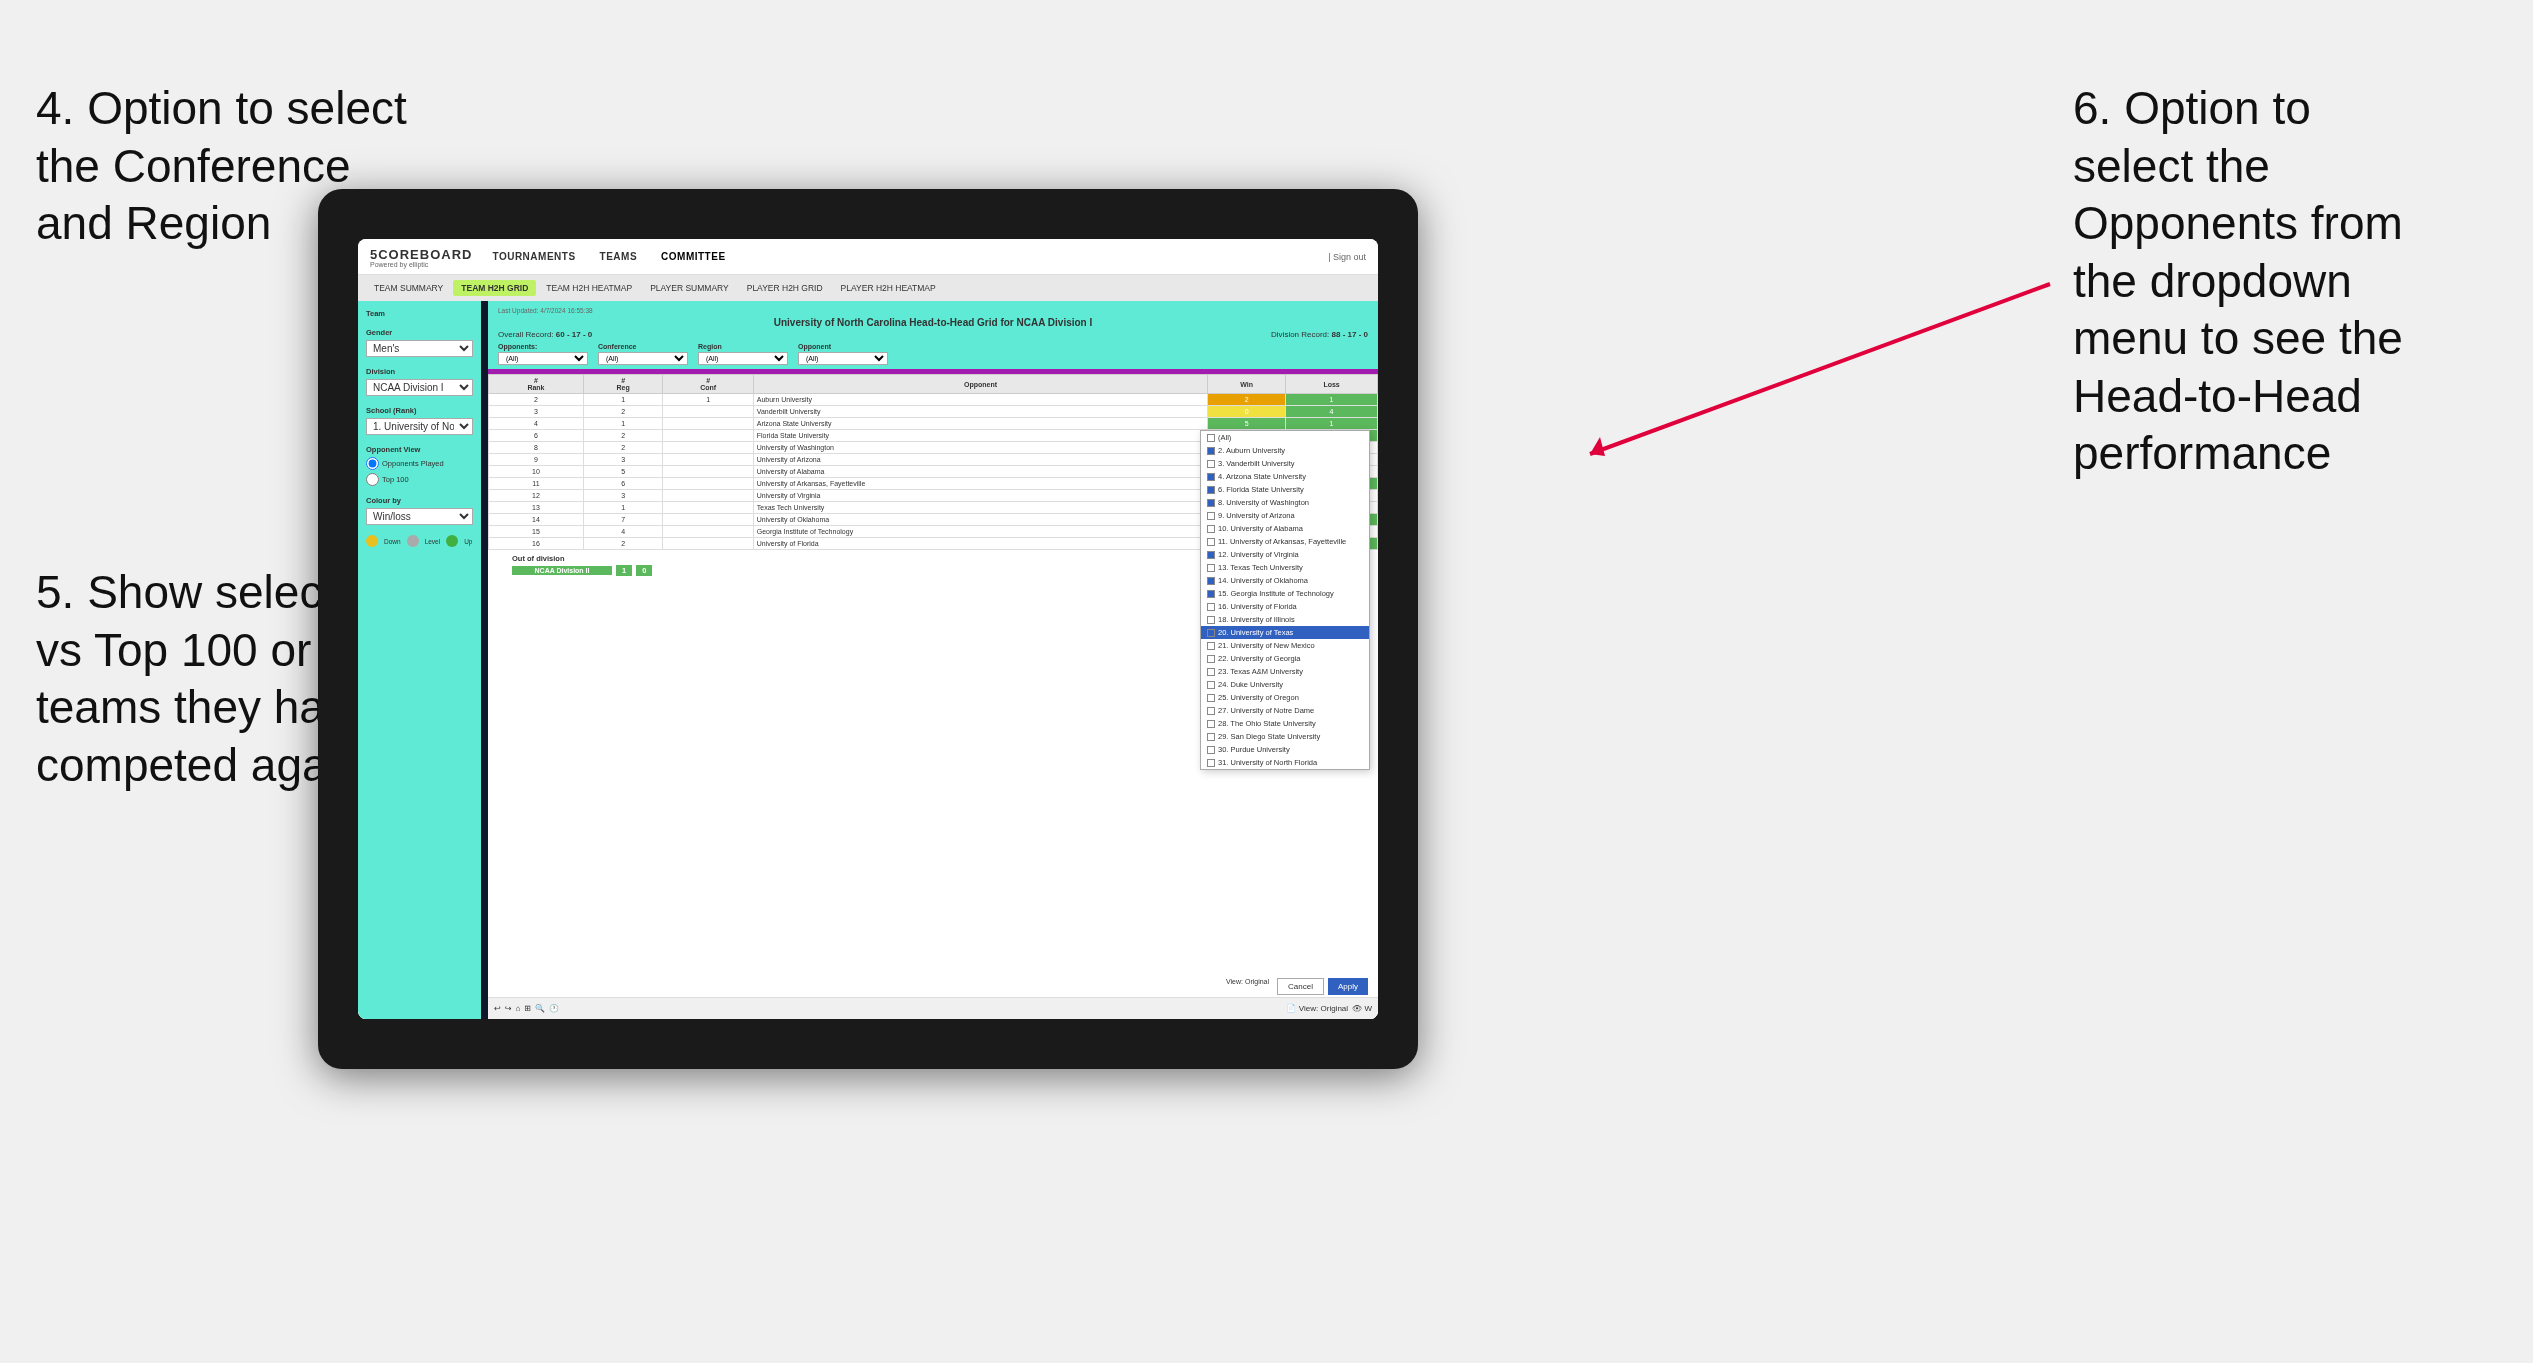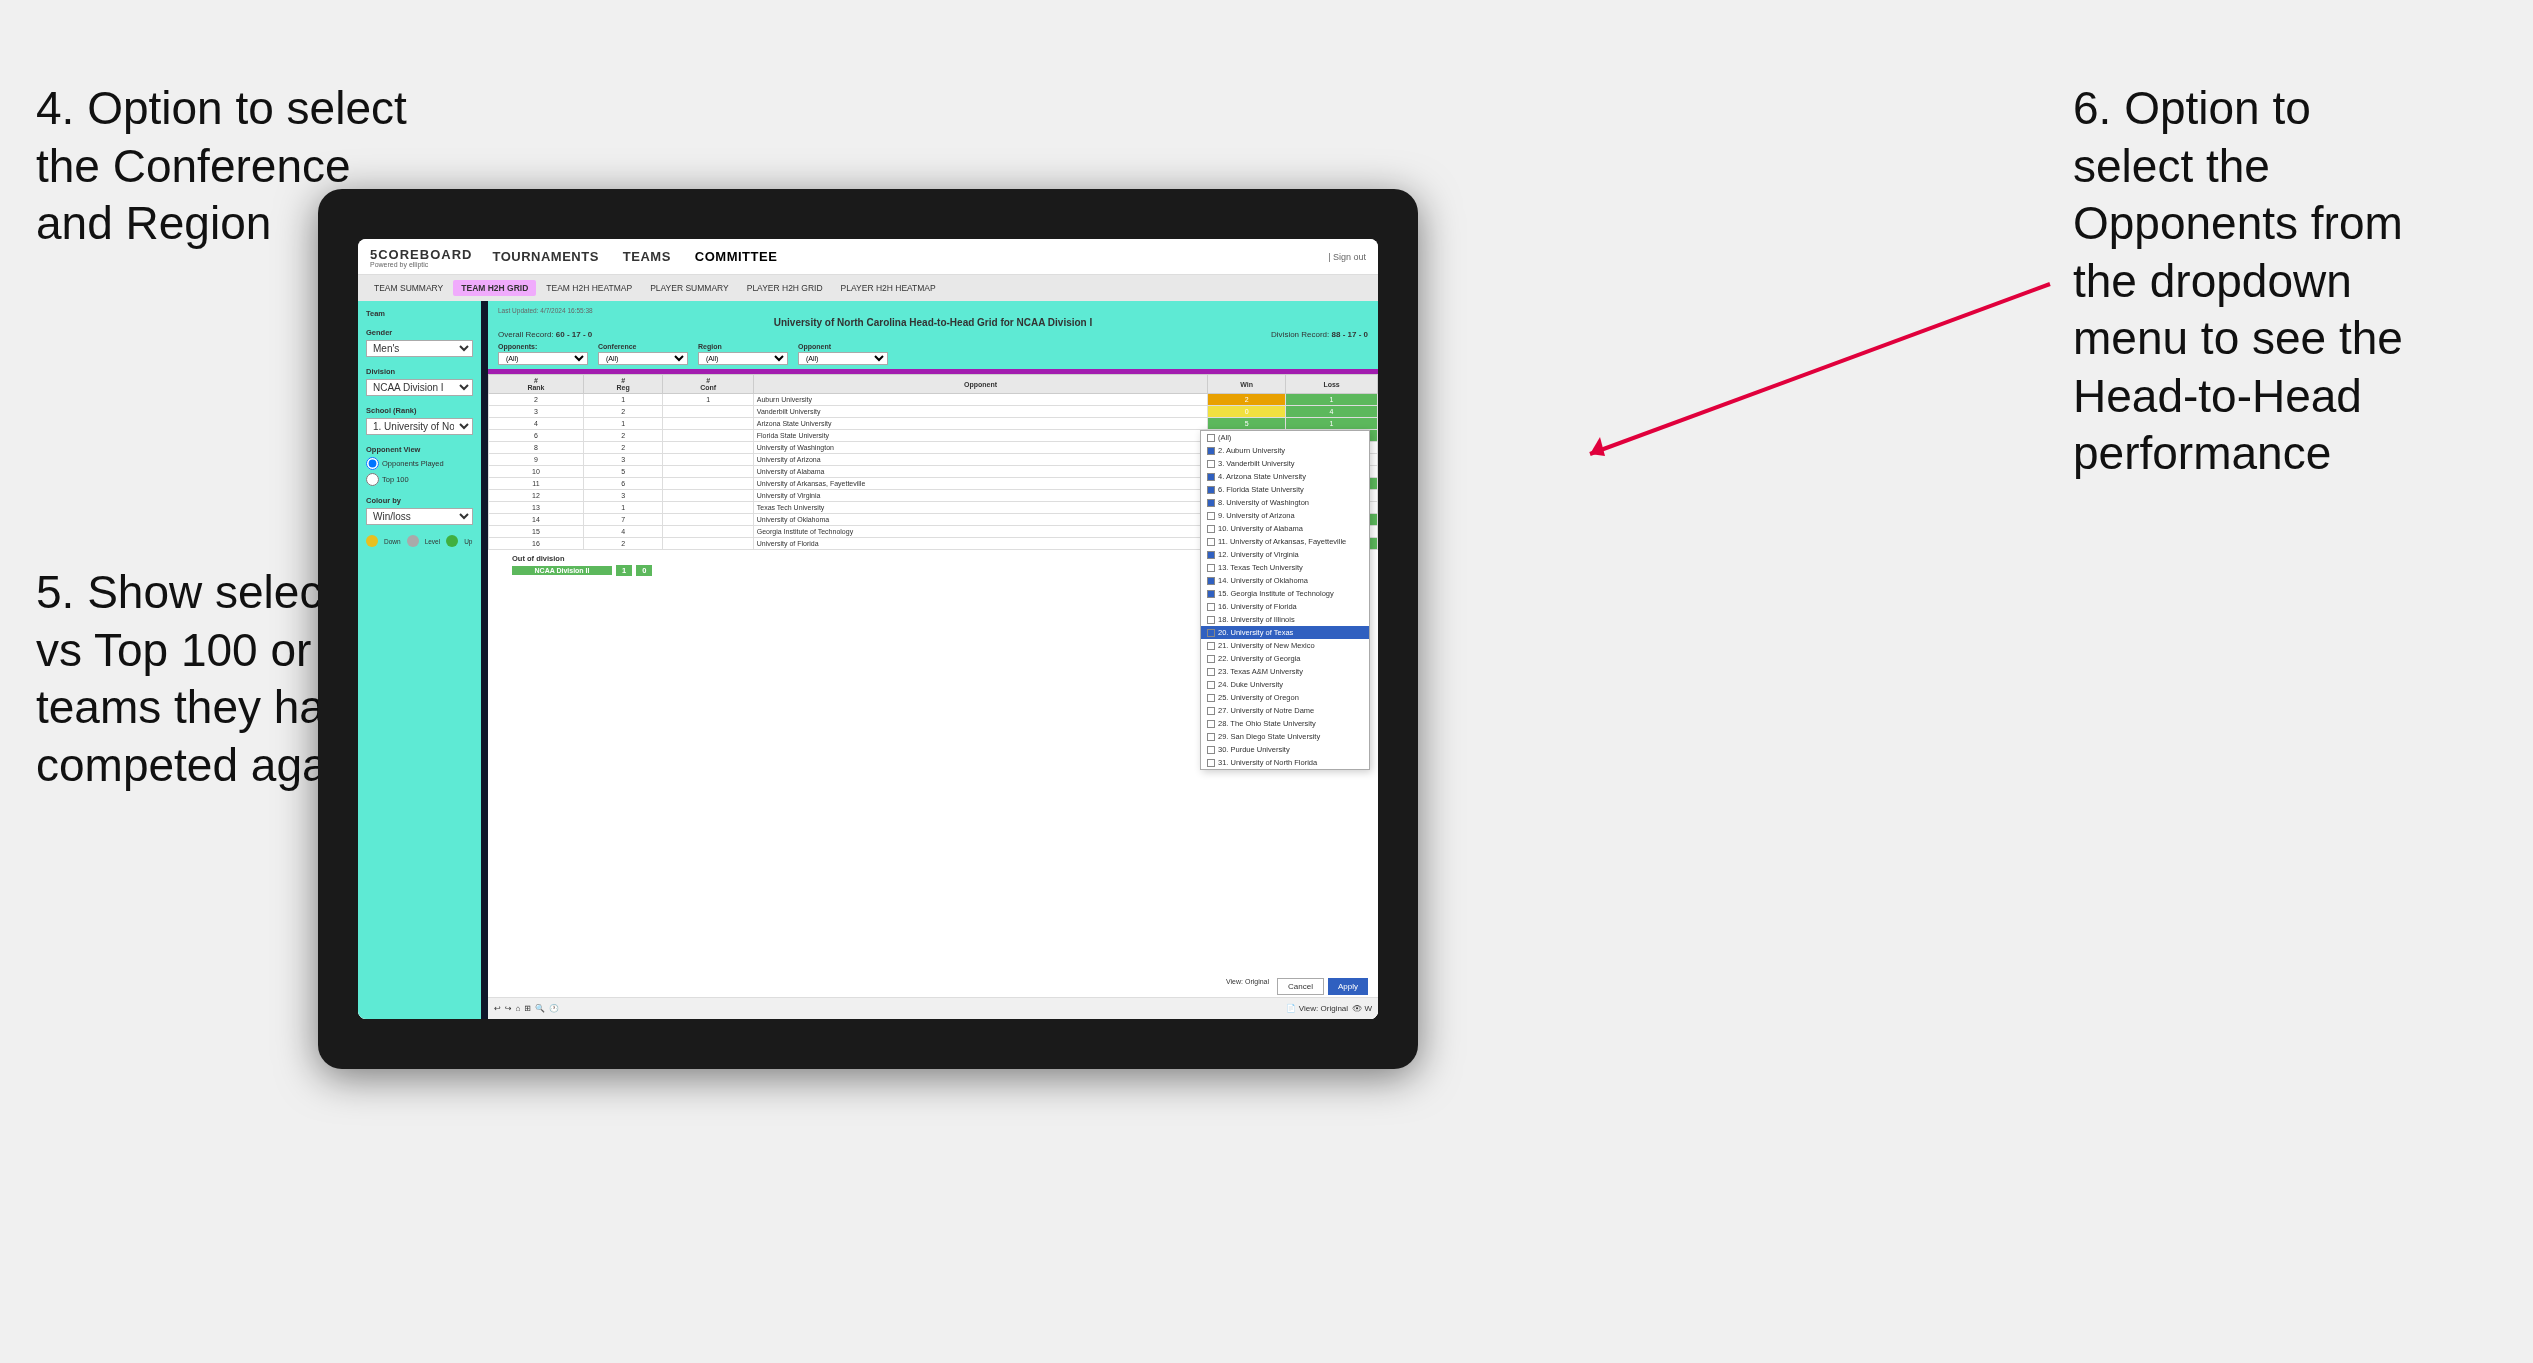--- a/index.html
+++ b/index.html
@@ -69,21 +69,21 @@
       margin-top: -2px;
     }
 
     .nav-items {
       display: flex;
       gap: 24px;
       margin-left: 20px;
     }
 
     .nav-item {
-      font-size: 13px;
+      font-size: 10px;
       color: #333;
       font-weight: 600;
       letter-spacing: 0.5px;
       cursor: pointer;
     }
 
     .nav-item.active {
       color: #000;
     }
 
@@ -105,21 +105,21 @@
 
     .sub-nav-item {
       font-size: 8.5px;
       padding: 3px 8px;
       color: #333;
       cursor: pointer;
       border-radius: 2px;
     }
 
     .sub-nav-item.active {
-      background: #f0abfc;
+      background: #bef264;
       font-weight: 700;
     }
 
     
     .main-content {
       display: flex;
       height: calc(100% - 62px);
       background: #f5f5f5;
     }
 

